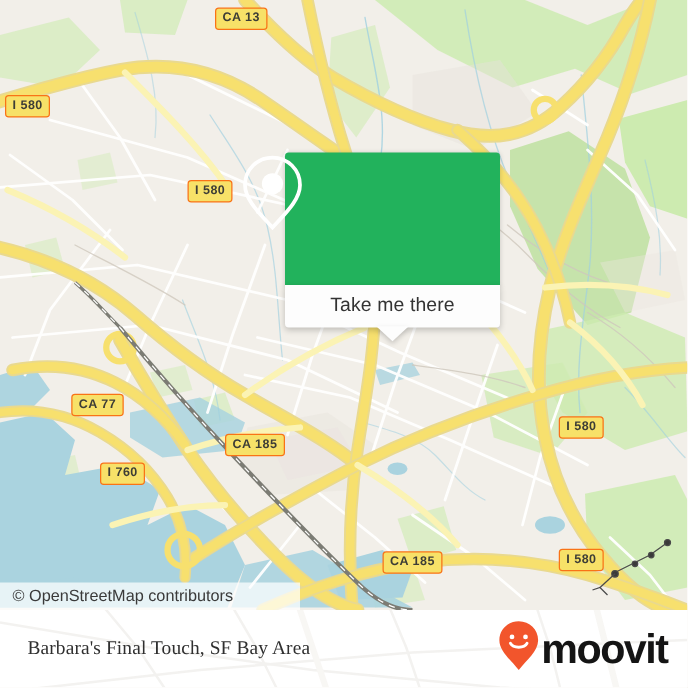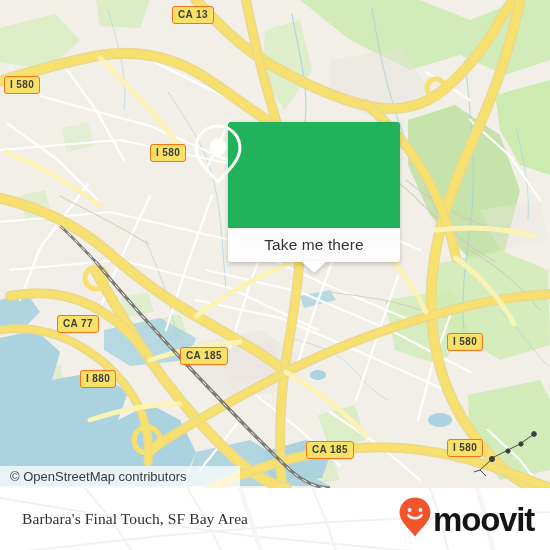--- a/index.html
+++ b/index.html
@@ -265,21 +265,21 @@
         <path d="M480,470 L492,459" stroke-width="1" fill="none"></path>
         <path d="M486,476 L480,470 L474,472" stroke-width="1" fill="none"></path>
       </g>
     </svg>
 
     <div class="shield" style="left:172px;top:6px;">CA 13</div>
     <div class="shield" style="left:4px;top:76px;">I 580</div>
     <div class="shield" style="left:150px;top:144px;">I 580</div>
     <div class="shield" style="left:57px;top:300px;margin-top:15px;">CA 77</div>
     <div class="shield" style="left:180px;top:347px;">CA 185</div>
-    <div class="shield" style="left:80px;top:370px;">I 880</div>
+    <div class="shield" style="left:80px;top:370px;">I 760</div>
     <div class="shield" style="left:447px;top:333px;">I 580</div>
     <div class="shield" style="left:306px;top:441px;">CA 185</div>
     <div class="shield" style="left:447px;top:439px;">I 580</div>
 
     <div id="callout">
       <div id="callout-body">
         <span>
           <svg width="52" height="64" viewBox="0 0 52 64" xmlns="http://www.w3.org/2000/svg">
             <path d="M26 4 C13.8 4 4 13.8 4 26 C4 38 16 49 26 60 C36 49 48 38 48 26 C48 13.8 38.2 4 26 4 Z" fill="none" stroke="#ffffff" stroke-width="3"></path>
             <circle cx="26" cy="25" r="8.5" fill="#ffffff"></circle>

